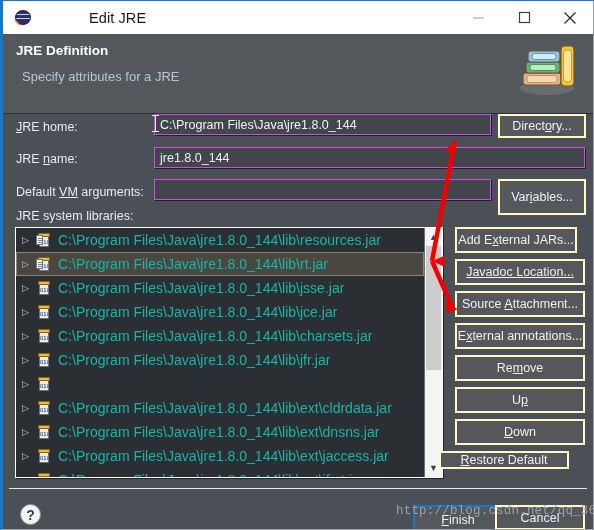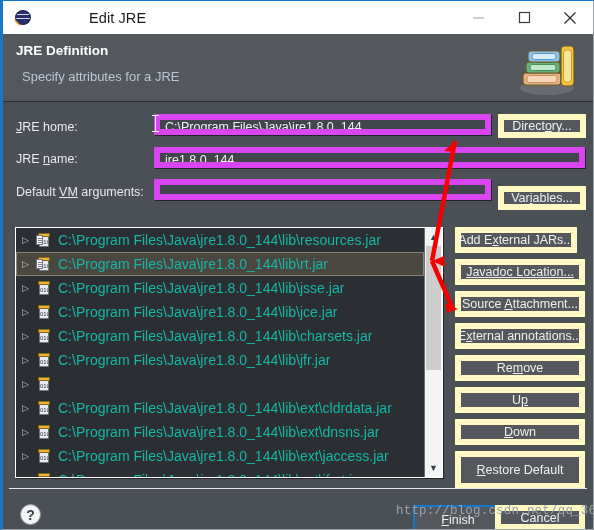--- a/index.html
+++ b/index.html
@@ -85,21 +85,21 @@
     justify-content: center;
     color: #4a4a4a;
   }
   .win-btn svg { display:block; }
 
   
   .banner {
     position: absolute;
     left: 0; top: 33px;
     width: 100%;
-    height: 68px;
+    height: 80px;
     background: #54585d;
     border-bottom: 1px solid #2c2f33;
     box-sizing: border-box;
   }
   .banner-title {
     position: absolute;
     left: 13px; top: 9px;
     font-size: 13.5px;
     font-weight: bold;
     color: #ffffff;
@@ -120,25 +120,25 @@
   .form-label {
     position: absolute;
     font-size: 12.5px;
     color: #e9eaec;
     white-space: nowrap;
   }
   .form-label u { text-decoration: underline; }
   .textbox {
     position: absolute;
     background: #41464c;
-    border: 6px solid #d946ef;
+    border: 1px solid #d946ef;
     box-shadow: 1px 1px 0 #20242a;
     box-sizing: border-box;
     display: flex;
-    align-items: flex-start;
+    align-items: center;
     overflow: hidden;
   }
   .textbox .val {
     font-size: 12.5px;
     color: #f0f1f3;
     padding-left: 5px;
     white-space: nowrap;
   }
   .caret {
     position: absolute;
@@ -153,21 +153,21 @@
     width: 7px; height: 1px;
     background: #f0f1f3;
   }
   .caret:before { top: 0; }
   .caret:after  { bottom: 0; }
 
   
   .btn {
     position: absolute;
     background: #54585d;
-    border: 6px solid #fef9c3;
+    border: 2px solid #fef9c3;
     box-sizing: border-box;
     color: #eef0f2;
     font-size: 12.5px;
     display: flex;
     align-items: center;
     justify-content: center;
     white-space: nowrap;
   }
   .btn u { text-decoration: underline; }
   .btn.primary {
@@ -397,24 +397,25 @@
 
   <div class="form-label" style="left:13px; top:151px;">JRE <u>n</u>ame:</div>
   <div class="textbox" style="left:151px; top:146px; width:431px; height:21px;">
     <span class="val">jre1.8.0_144</span>
   </div>
 
   <div class="form-label" style="left:13px; top:184px;">Default <u>VM</u> arguments:</div>
   <div class="textbox" style="left:151px; top:178px; width:337px; height:21px;">
     <span class="val"></span>
   </div>
-  <div class="btn" style="left:495px; top:178px; width:88px; height:24px;margin-top:7px;">
+  <div class="btn" style="left:495px; top:178px; width:88px; height:36px;">
     <span>Var<u>i</u>ables...</span>
   </div>
 
+  <div class="form-label" style="left:13px; top:208px;">JRE system libraries:</div>
 
   <div class="list-wrap">
     <div class="list-inner" id="list-inner">
         <div class="row">
           <span class="arrow">▷</span>
           <span class="jar">
             <span class="body">010</span>
             <span class="lid"></span>
             <span class="doc"></span>
           </span>
@@ -525,21 +526,21 @@
       </div>
       <div class="btn" style="left: 452px; top: 354px; width: 130px; height: 26px;">
         <span>Re<u>m</u>ove</span>
       </div>
       <div class="btn" style="left: 452px; top: 386px; width: 130px; height: 26px;">
         <span>U<u>p</u></span>
       </div>
       <div class="btn" style="left: 452px; top: 418px; width: 130px; height: 26px;">
         <span><u>D</u>own</span>
       </div>
-      <div class="btn" style="left: 452px; top: 450px; width: 130px; height: 38px; justify-content: center;">
+      <div class="btn" style="left: 436px; top: 450px; width: 130px; height: 18px; justify-content: center;">
         <span><u>R</u>estore Default</span>
       </div>
     </div>
 
   <div class="sep"></div>
   <div class="help-icon">?</div>
   <div class="btn primary" style="left:410px; top:504px; width:90px; height:30px;">
     <span><u>F</u>inish</span>
   </div>
   <div class="btn" style="left:492px; top:504px; width:90px; height:25px;">

